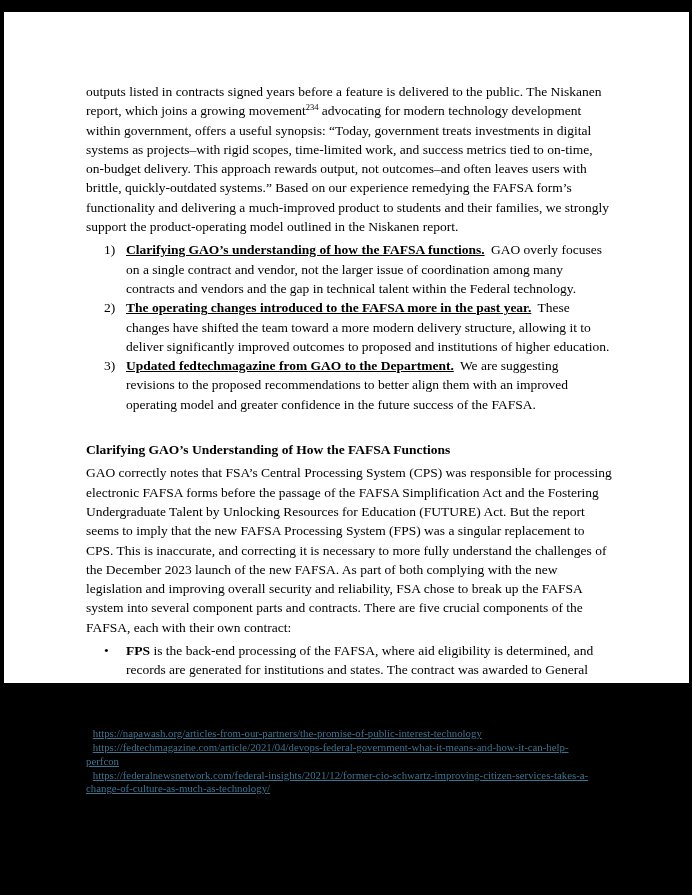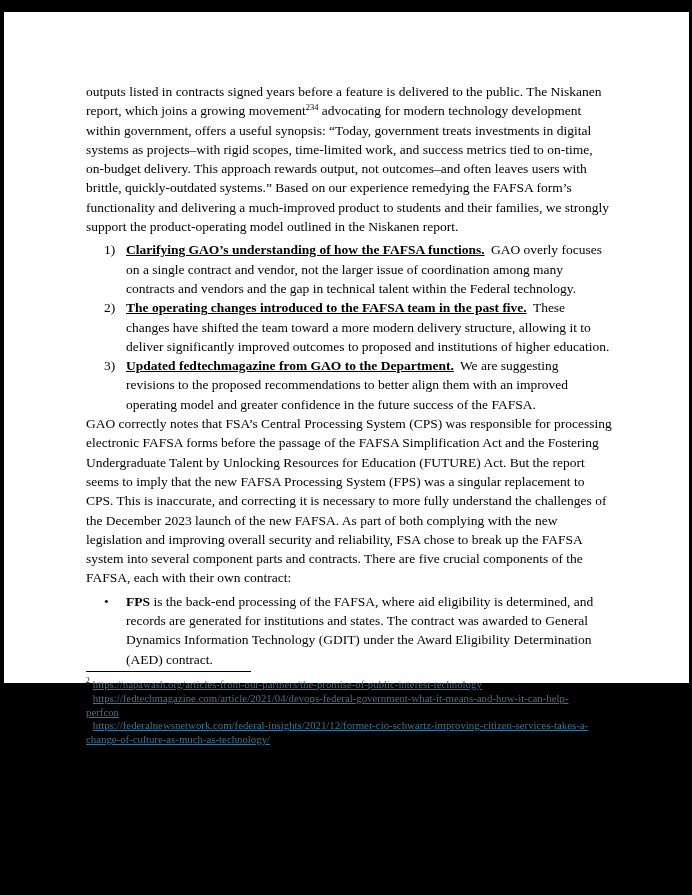--- a/index.html
+++ b/index.html
@@ -105,32 +105,33 @@
 
     <ol class="areas">
       <li class="item">
           <span class="marker-col">1)</span>
           <span class="item-body"><b class="lead">Clarifying GAO’s understanding of how the FAFSA functions.</b><span class="pre"> GAO overly focuses
 on a single contract and vendor, not the larger issue of coordination among many
 contracts and vendors and the gap in technical talent within the Federal technology.</span></span>
         </li>
       <li class="item">
           <span class="marker-col">2)</span>
-          <span class="item-body"><b class="lead">The operating changes introduced to the FAFSA team in the past five.</b><span class="pre"> These
+          <span class="item-body"><b class="lead">The operating changes introduced to the FAFSA more in the past year.</b><span class="pre"> These
 changes have shifted the team toward a more modern delivery structure, allowing it to
 deliver significantly improved outcomes to proposed and institutions of higher education.</span></span>
         </li>
       <li class="item">
           <span class="marker-col">3)</span>
           <span class="item-body"><b class="lead">Updated fedtechmagazine from GAO to the Department.</b><span class="pre"> We are suggesting
 revisions to the proposed recommendations to better align them with an improved
 operating model and greater confidence in the future success of the FAFSA.</span></span>
         </li>
     </ol>
 
+    <h2 class="heading">Clarifying GAO’s Understanding of How the FAFSA Functions</h2>
 
     <p class="pre">GAO correctly notes that FSA’s Central Processing System (CPS) was responsible for processing
 electronic FAFSA forms before the passage of the FAFSA Simplification Act and the Fostering
 Undergraduate Talent by Unlocking Resources for Education (FUTURE) Act. But the report
 seems to imply that the new FAFSA Processing System (FPS) was a singular replacement to
 CPS. This is inaccurate, and correcting it is necessary to more fully understand the challenges of
 the December 2023 launch of the new FAFSA. As part of both complying with the new
 legislation and improving overall security and reliability, FSA chose to break up the FAFSA
 system into several component parts and contracts. There are five crucial components of the
 FAFSA, each with their own contract:</p>

